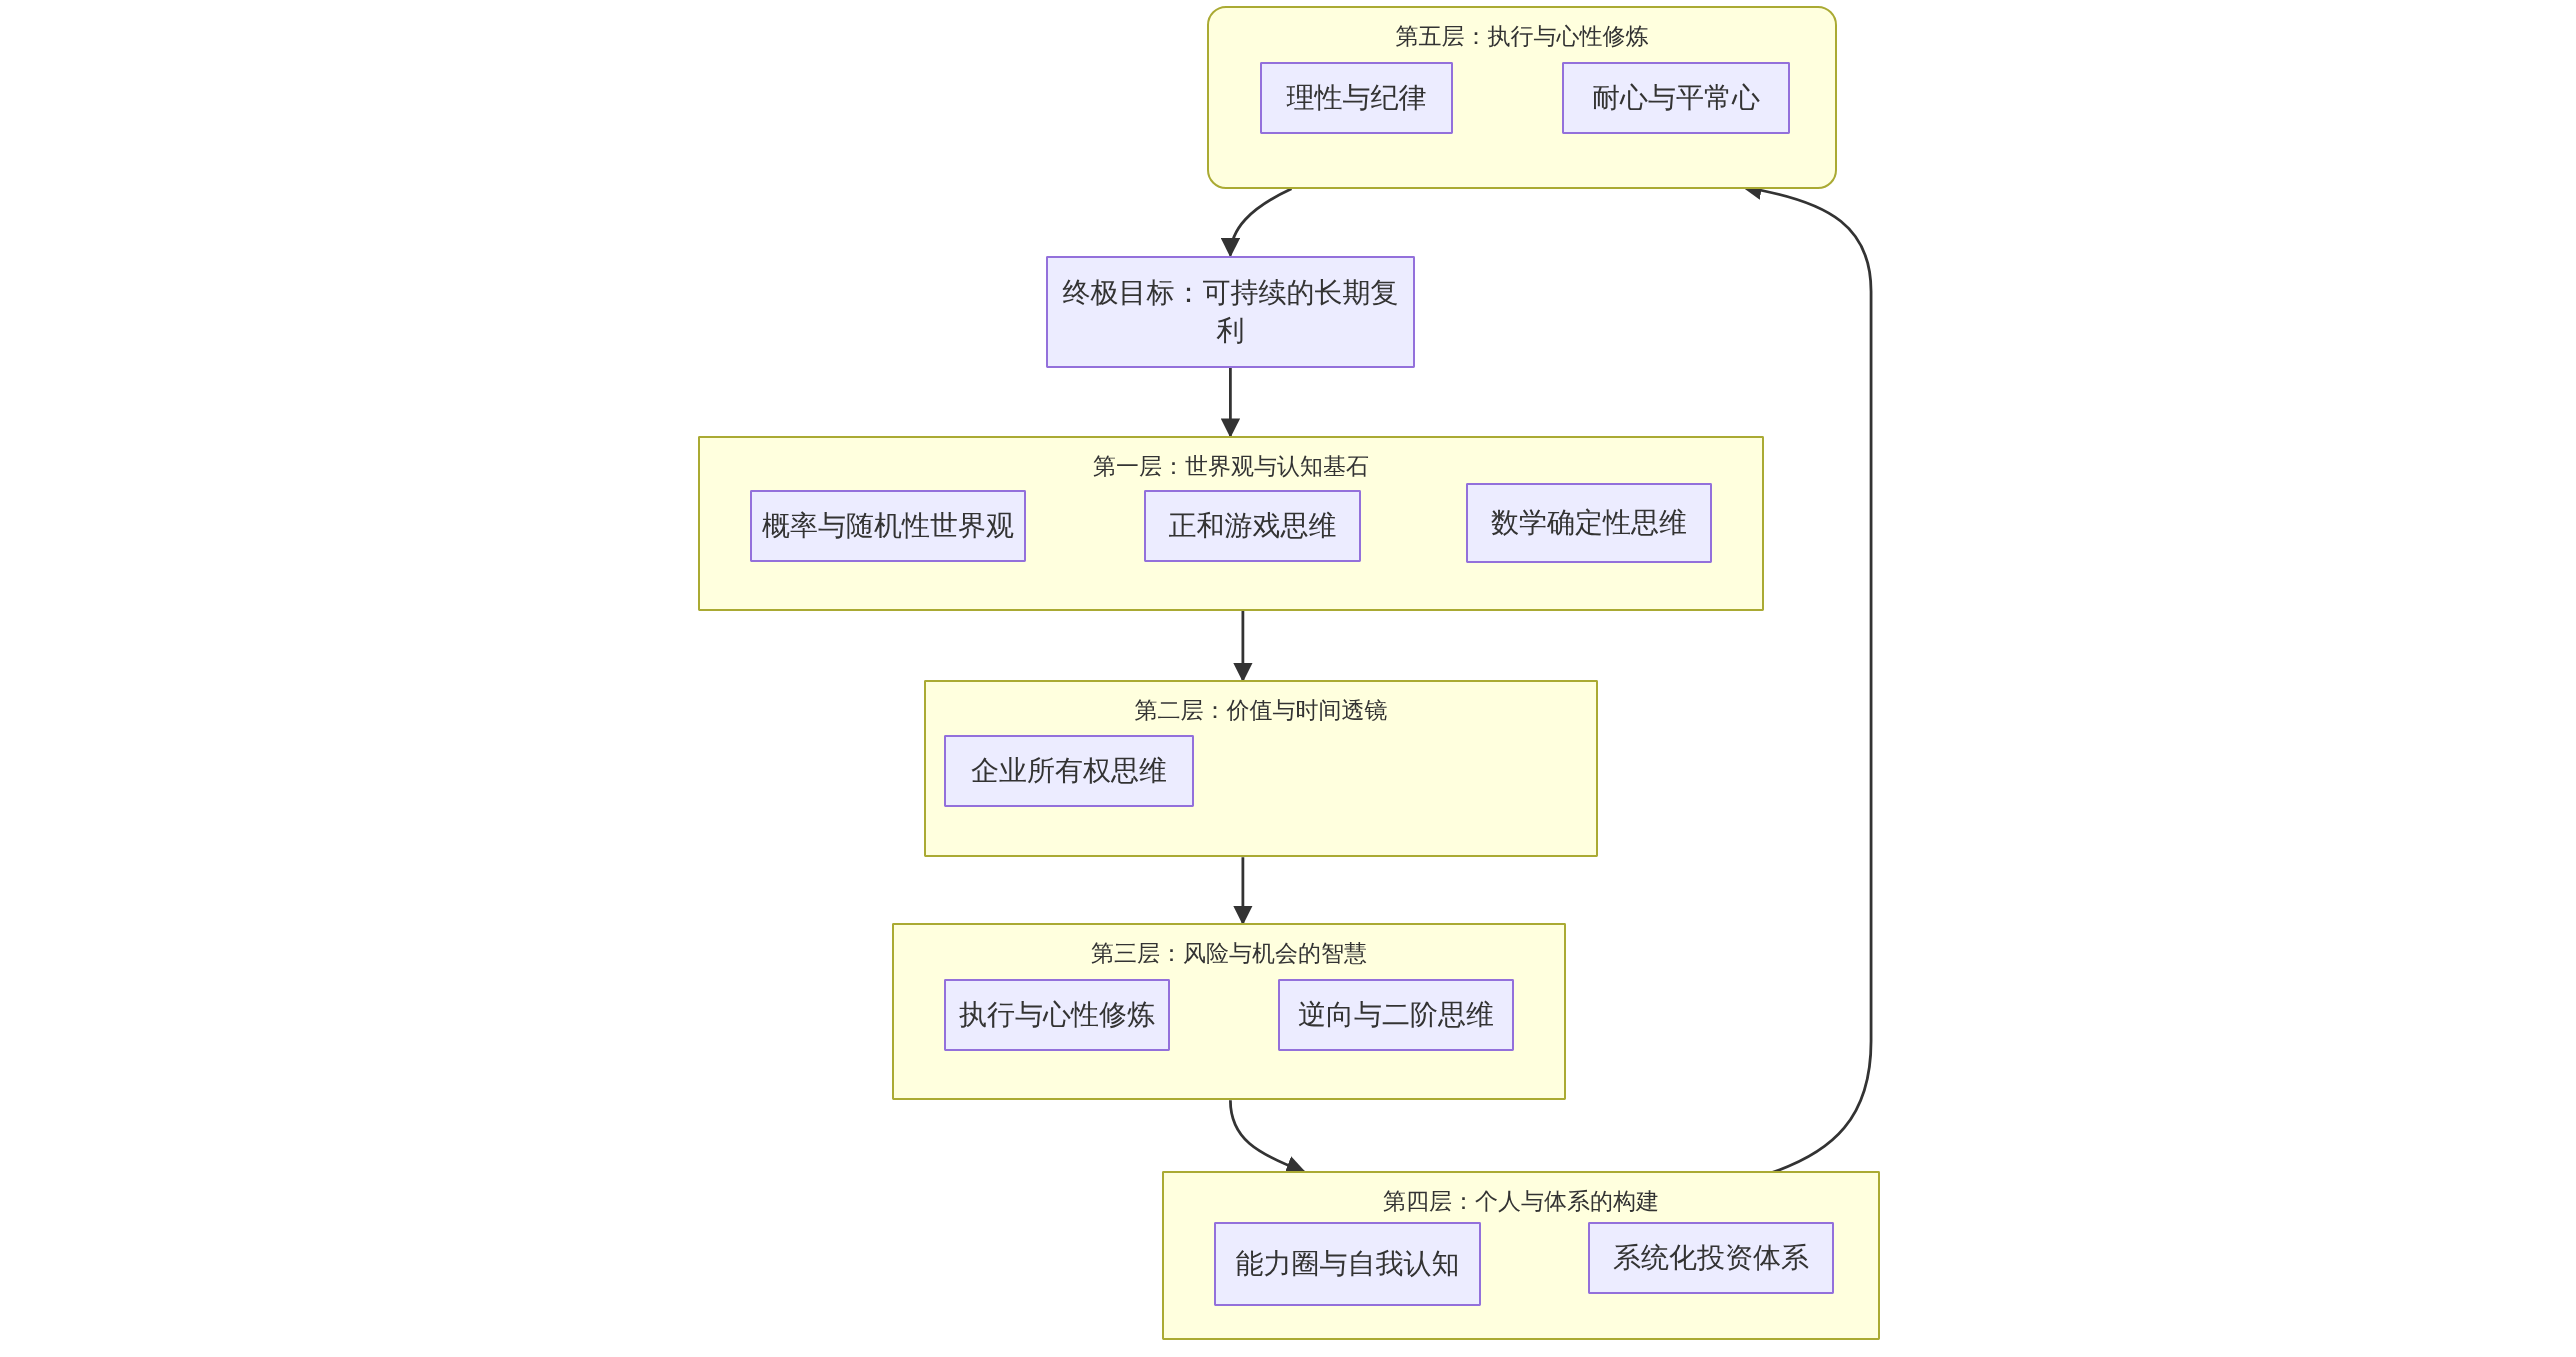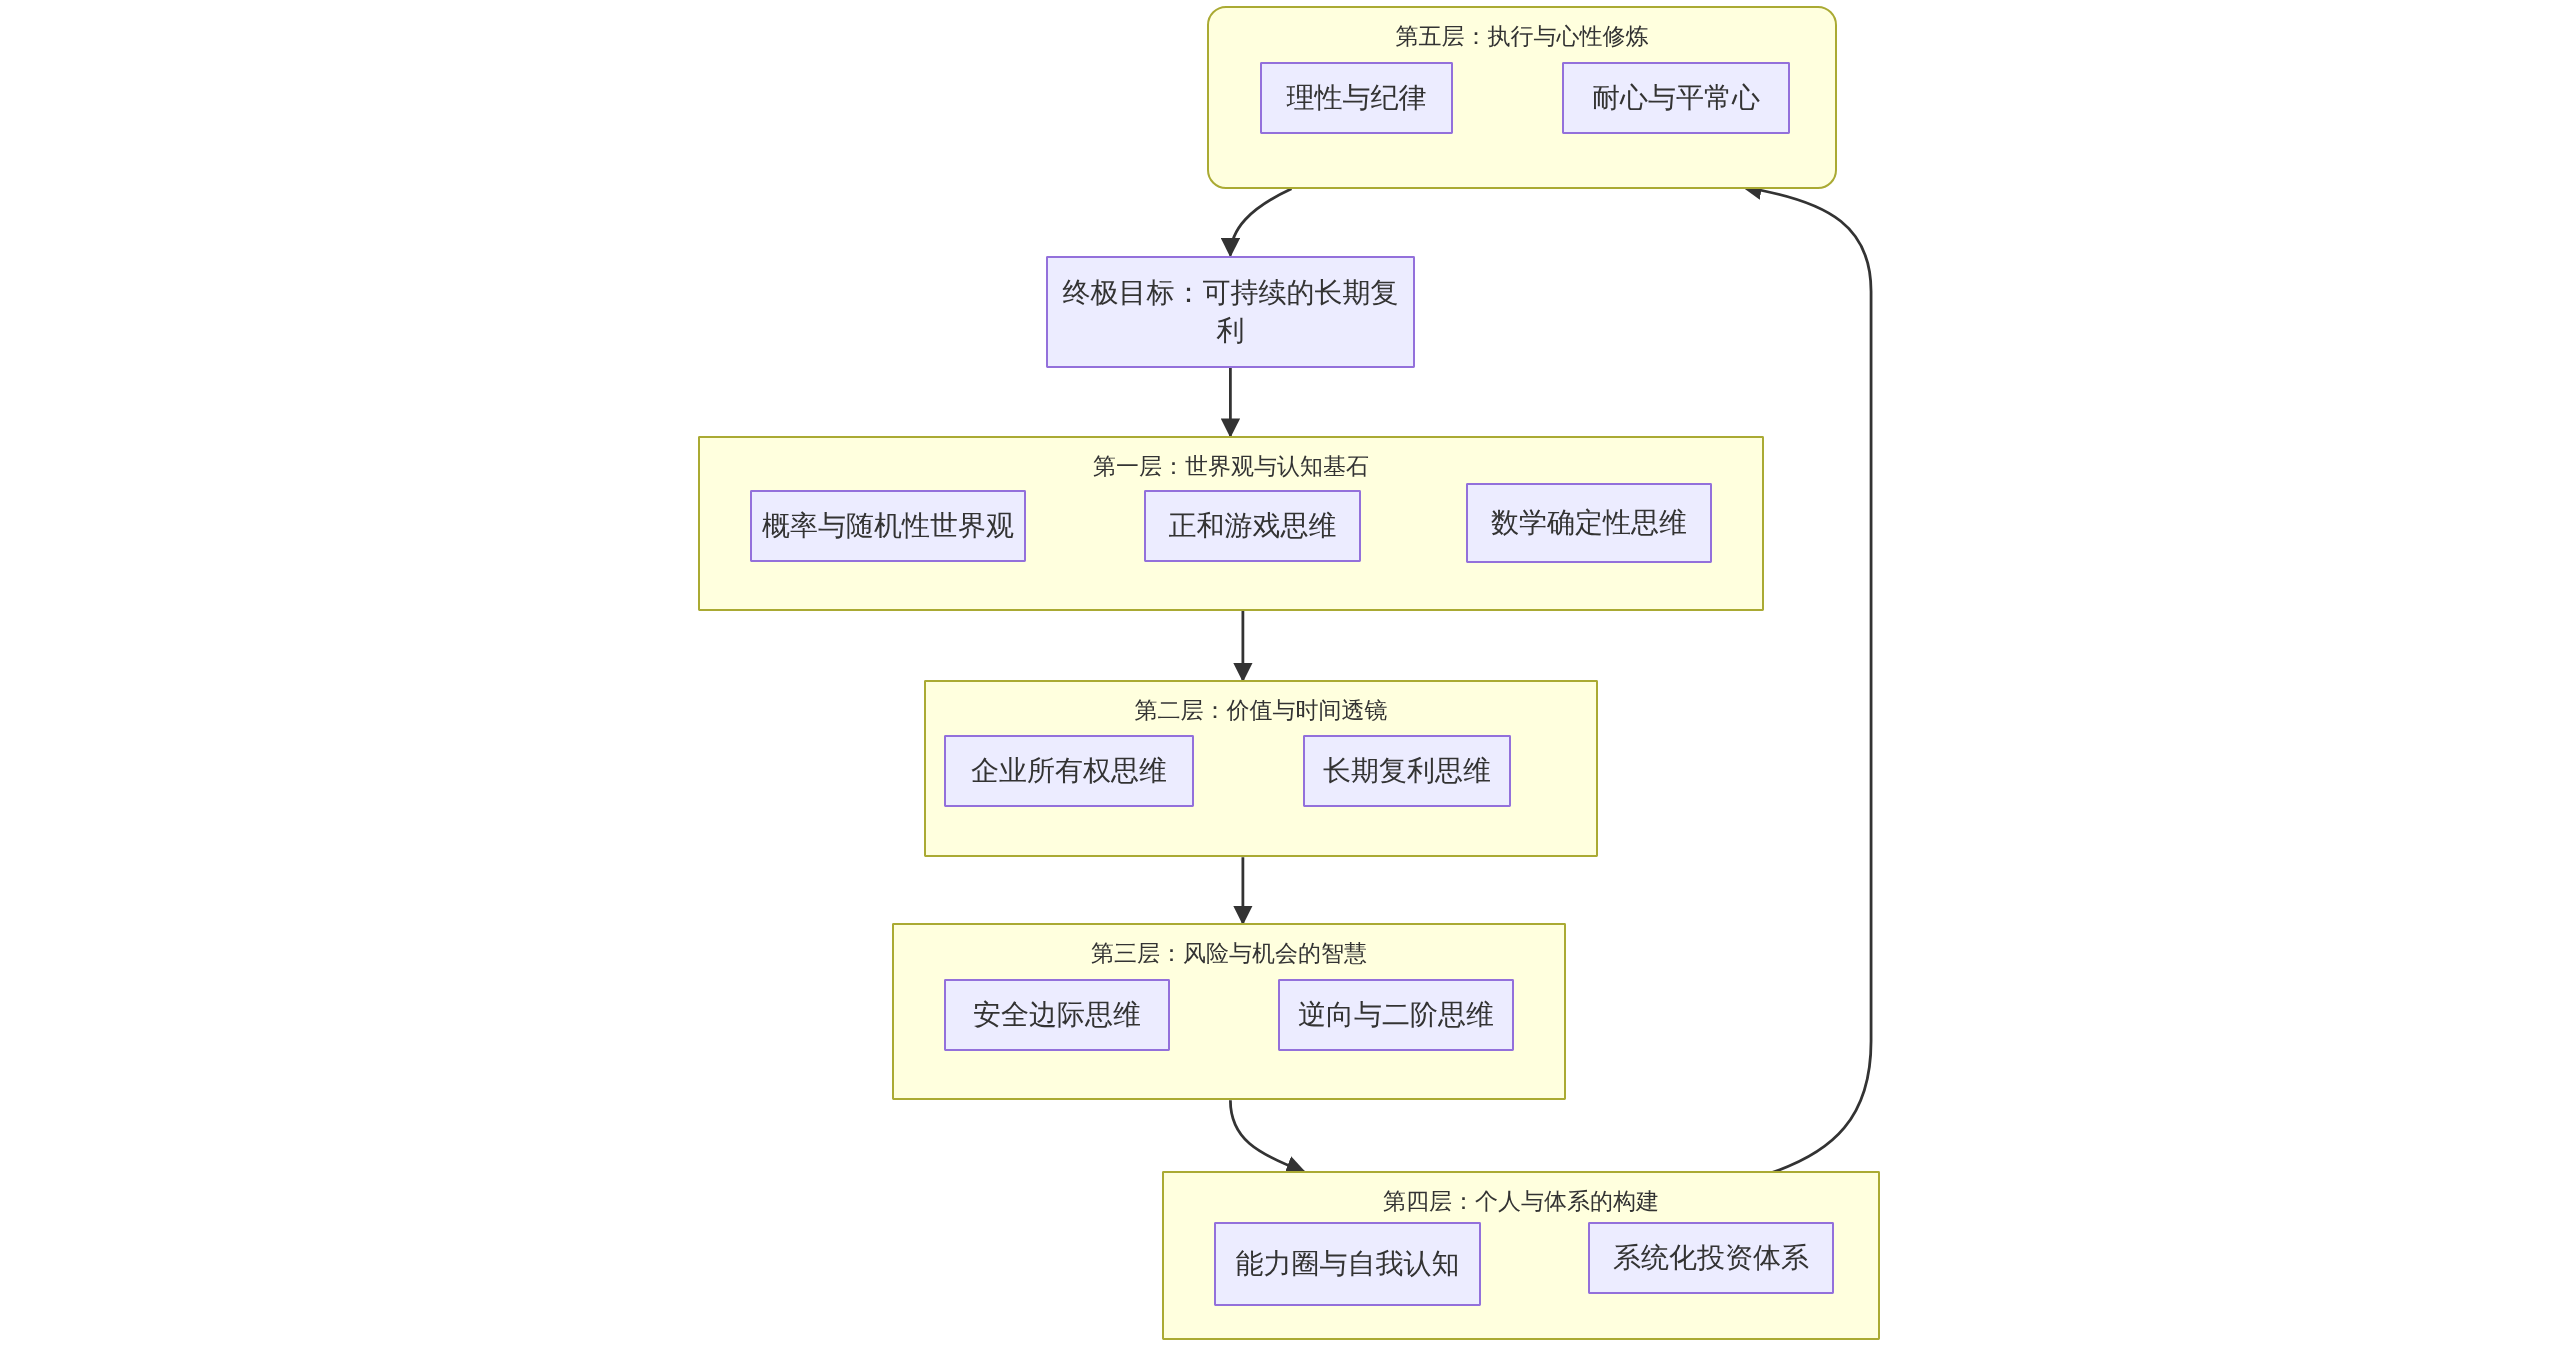--- a/index.html
+++ b/index.html
@@ -132,29 +132,26 @@
   <div class="node" style="left:1466px; top:483px; width:246px; height:80px;">
     <span>数学确定性思维</span>
   </div>
 
   <div class="cluster" style="left:924px; top:680px; width:674px; height:177px;">
     <div class="cluster-title">第二层：价值与时间透镜</div>
   </div>
   <div class="node" style="left:944px; top:735px; width:250px; height:72px;">
     <span>企业所有权思维</span>
   </div>
-  <div class="node" style="left:1303px; top:735px; width:208px; height:72px;">
-    <span>长期复利思维</span>
-  </div>
 
   <div class="cluster" style="left:892px; top:923px; width:674px; height:177px;">
     <div class="cluster-title">第三层：风险与机会的智慧</div>
   </div>
   <div class="node" style="left:944px; top:979px; width:226px; height:72px;">
-    <span>安全边际思维</span>
+    <span>执行与心性修炼</span>
   </div>
   <div class="node" style="left:1278px; top:979px; width:236px; height:72px;">
     <span>逆向与二阶思维</span>
   </div>
 
   <div class="cluster" style="left:1162px; top:1171px; width:718px; height:169px;">
     <div class="cluster-title">第四层：个人与体系的构建</div>
   </div>
   <div class="node" style="left:1214px; top:1222px; width:267px; height:84px;">
     <span>能力圈与自我认知</span>

